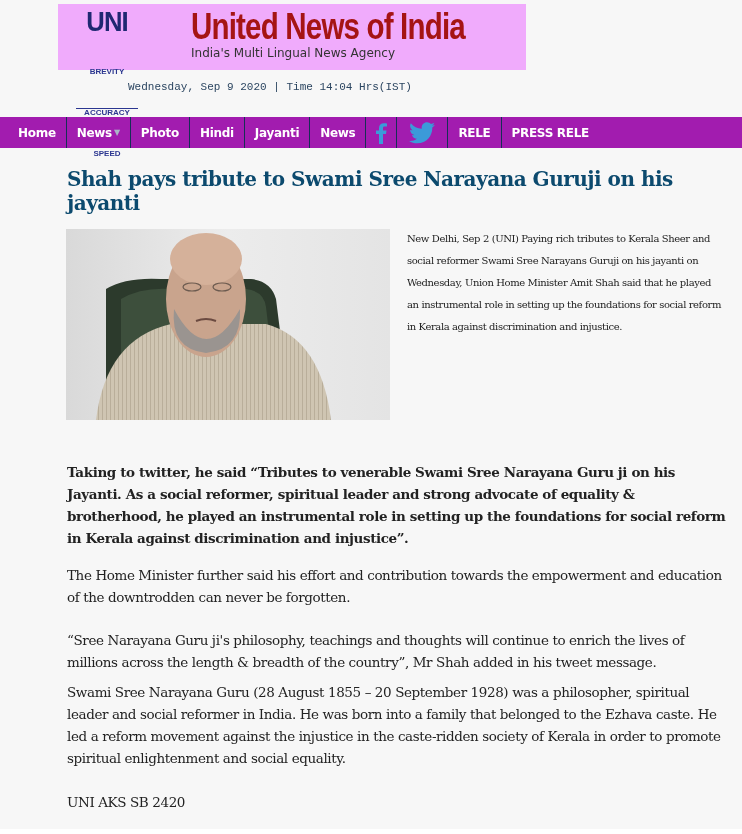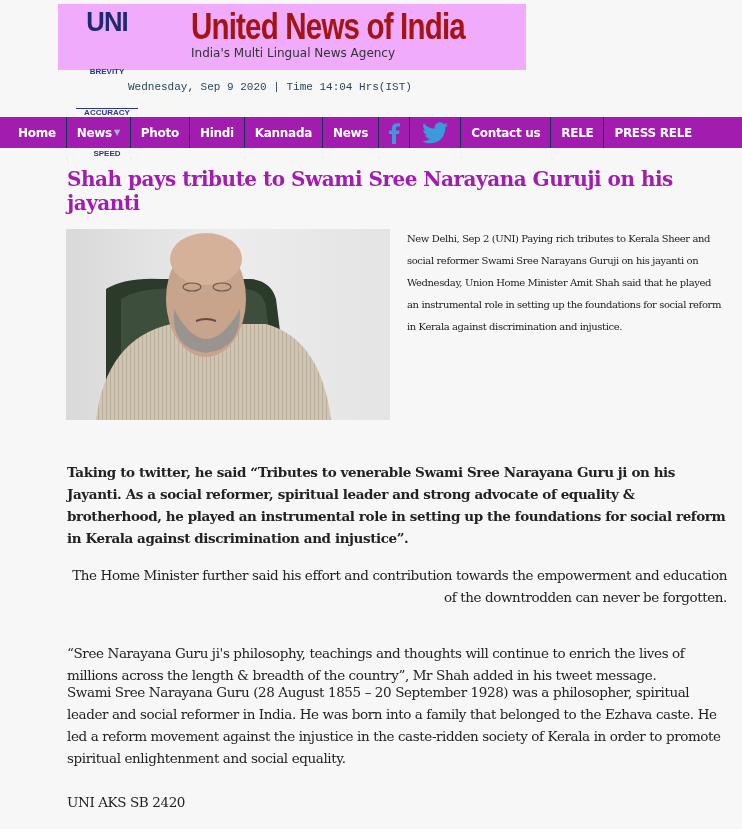--- a/index.html
+++ b/index.html
@@ -52,21 +52,21 @@
     font-family: "DejaVu Sans", sans-serif; font-weight: bold; font-size: 12px;
     color: #ffffff; border-right: 1px solid #163055; white-space: nowrap;
     letter-spacing: -0.3px;
   }
   .nav-item:first-child { padding-left: 18px; }
   .nav-item .caret { font-size: 8px; color: #aab6c8; margin-left: 2px; }
   .nav-icon { height: 31px; display: flex; align-items: center; padding: 0 8px; border-right: 1px solid #163055; }
   .headline {
     position: absolute; left: 67px; top: 167px; width: 640px;
     font-family: "DejaVu Serif", serif; font-weight: bold; font-size: 20px;
-    line-height: 24px; color: #a21caf; letter-spacing: -0.5px; margin: 0;
+    line-height: 24px; color: #0c4a6e; letter-spacing: -0.5px; margin: 0;
   }
   .photo {
     position: absolute; left: 66px; top: 229px; width: 324px; height: 191px;
     background: #e6e6e6; overflow: hidden;
   }
   .lead {
     position: absolute; left: 407px; top: 228px; width: 318px;
     font-size: 10px; line-height: 22px; color: #222; margin: 0;
     letter-spacing: -0.4px;
   }
@@ -102,38 +102,35 @@
       <span>News</span>
       <span class="caret">▼</span>
     </div>
   <div class="nav-item">
       <span>Photo</span>
     </div>
   <div class="nav-item">
       <span>Hindi</span>
     </div>
   <div class="nav-item">
-      <span>Kannada</span>
+      <span>Jayanti</span>
     </div>
   <div class="nav-item">
       <span>News</span>
     </div>
   <div class="nav-icon">
     <svg width="14" height="22" viewBox="0 0 14 22">
       <path d="M9 22V12h3l0.5-3.5H9V6.3C9 5.3 9.3 4.6 10.8 4.6H13V1.4C12.6 1.3 11.3 1.2 9.9 1.2 6.9 1.2 5 3 5 6.2v2.3H2V12h3v10z" fill="#3b9ad9"></path>
     </svg>
   </div>
   <div class="nav-icon" style="padding:0 12px;">
     <svg width="26" height="22" viewBox="0 0 24 20">
       <path d="M24 2.4c-.9.4-1.8.6-2.8.8 1-.6 1.8-1.6 2.2-2.7-1 .6-2 1-3.1 1.2C19.3.7 18 0 16.6 0c-2.7 0-4.9 2.2-4.9 4.9 0 .4 0 .8.1 1.1C7.7 5.8 4.1 3.9 1.7.9c-.4.7-.7 1.6-.7 2.5 0 1.7.9 3.2 2.2 4.1-.8 0-1.6-.2-2.2-.6v.1c0 2.4 1.7 4.4 3.9 4.8-.4.1-.8.2-1.3.2-.3 0-.6 0-.9-.1.6 2 2.4 3.4 4.6 3.4-1.7 1.3-3.8 2.1-6.1 2.1-.4 0-.8 0-1.2-.1 2.2 1.4 4.8 2.2 7.5 2.2 9.1 0 14-7.5 14-14v-.6c1-.7 1.8-1.6 2.5-2.5z" fill="#3b9ad9"></path>
     </svg>
   </div>
-  <div class="nav-item">
-      <span>Contact us</span>
-    </div>
   <div class="nav-item">
       <span>RELE</span>
     </div>
   <div class="nav-item" style="border-right:none;">
       <span>PRESS RELE</span>
     </div>
 </nav>
 
 <h1 class="headline">Shah pays tribute to Swami Sree Narayana Guruji on his jayanti</h1>
 
@@ -159,18 +156,18 @@
     <path d="M108 80 Q140 140 174 80 Q176 120 140 124 Q104 120 108 80 Z" fill="#9a9490"></path>
     <ellipse cx="126" cy="58" rx="9" ry="4" fill="none" stroke="#6b5a4f" stroke-width="1.2"></ellipse>
     <ellipse cx="156" cy="58" rx="9" ry="4" fill="none" stroke="#6b5a4f" stroke-width="1.2"></ellipse>
     <path d="M130 92 Q140 88 150 92" stroke="#6b4a40" stroke-width="2" fill="none"></path>
   </svg>
 </div>
 
 <p class="lead">New Delhi, Sep 2 (UNI) Paying rich tributes to Kerala Sheer and social reformer Swami Sree Narayans Guruji on his jayanti on Wednesday, Union Home Minister Amit Shah said that he played an instrumental role in setting up the foundations for social reform in Kerala against discrimination and injustice.</p>
 
 <p class="body-text" style="top:461px;font-weight:bold;">Taking to twitter, he said “Tributes to venerable Swami Sree Narayana Guru ji on his Jayanti. As a social reformer, spiritual leader and strong advocate of equality &amp; brotherhood, he played an instrumental role in setting up the foundations for social reform in Kerala against discrimination and injustice”.</p>
-<p class="body-text" style="top:564px;text-align:right;">The Home Minister further said his effort and contribution towards the empowerment and education of the downtrodden can never be forgotten.</p>
-<p class="body-text" style="top:642px;">“Sree Narayana Guru ji's philosophy, teachings and thoughts will continue to enrich the lives of millions across the length &amp; breadth of the country”, Mr Shah added in his tweet message.</p>
+<p class="body-text" style="top:564px;">The Home Minister further said his effort and contribution towards the empowerment and education of the downtrodden can never be forgotten.</p>
+<p class="body-text" style="top:629px;">“Sree Narayana Guru ji's philosophy, teachings and thoughts will continue to enrich the lives of millions across the length &amp; breadth of the country”, Mr Shah added in his tweet message.</p>
 <p class="body-text" style="top:681px;">Swami Sree Narayana Guru (28 August 1855 – 20 September 1928) was a philosopher, spiritual leader and social reformer in India. He was born into a family that belonged to the Ezhava caste. He led a reform movement against the injustice in the caste-ridden society of Kerala in order to promote spiritual enlightenment and social equality.</p>
 <p class="body-text" style="top:791px;">UNI AKS SB 2420</p>
 
 <div class="footer-strip"></div>
 
 </body></html>

